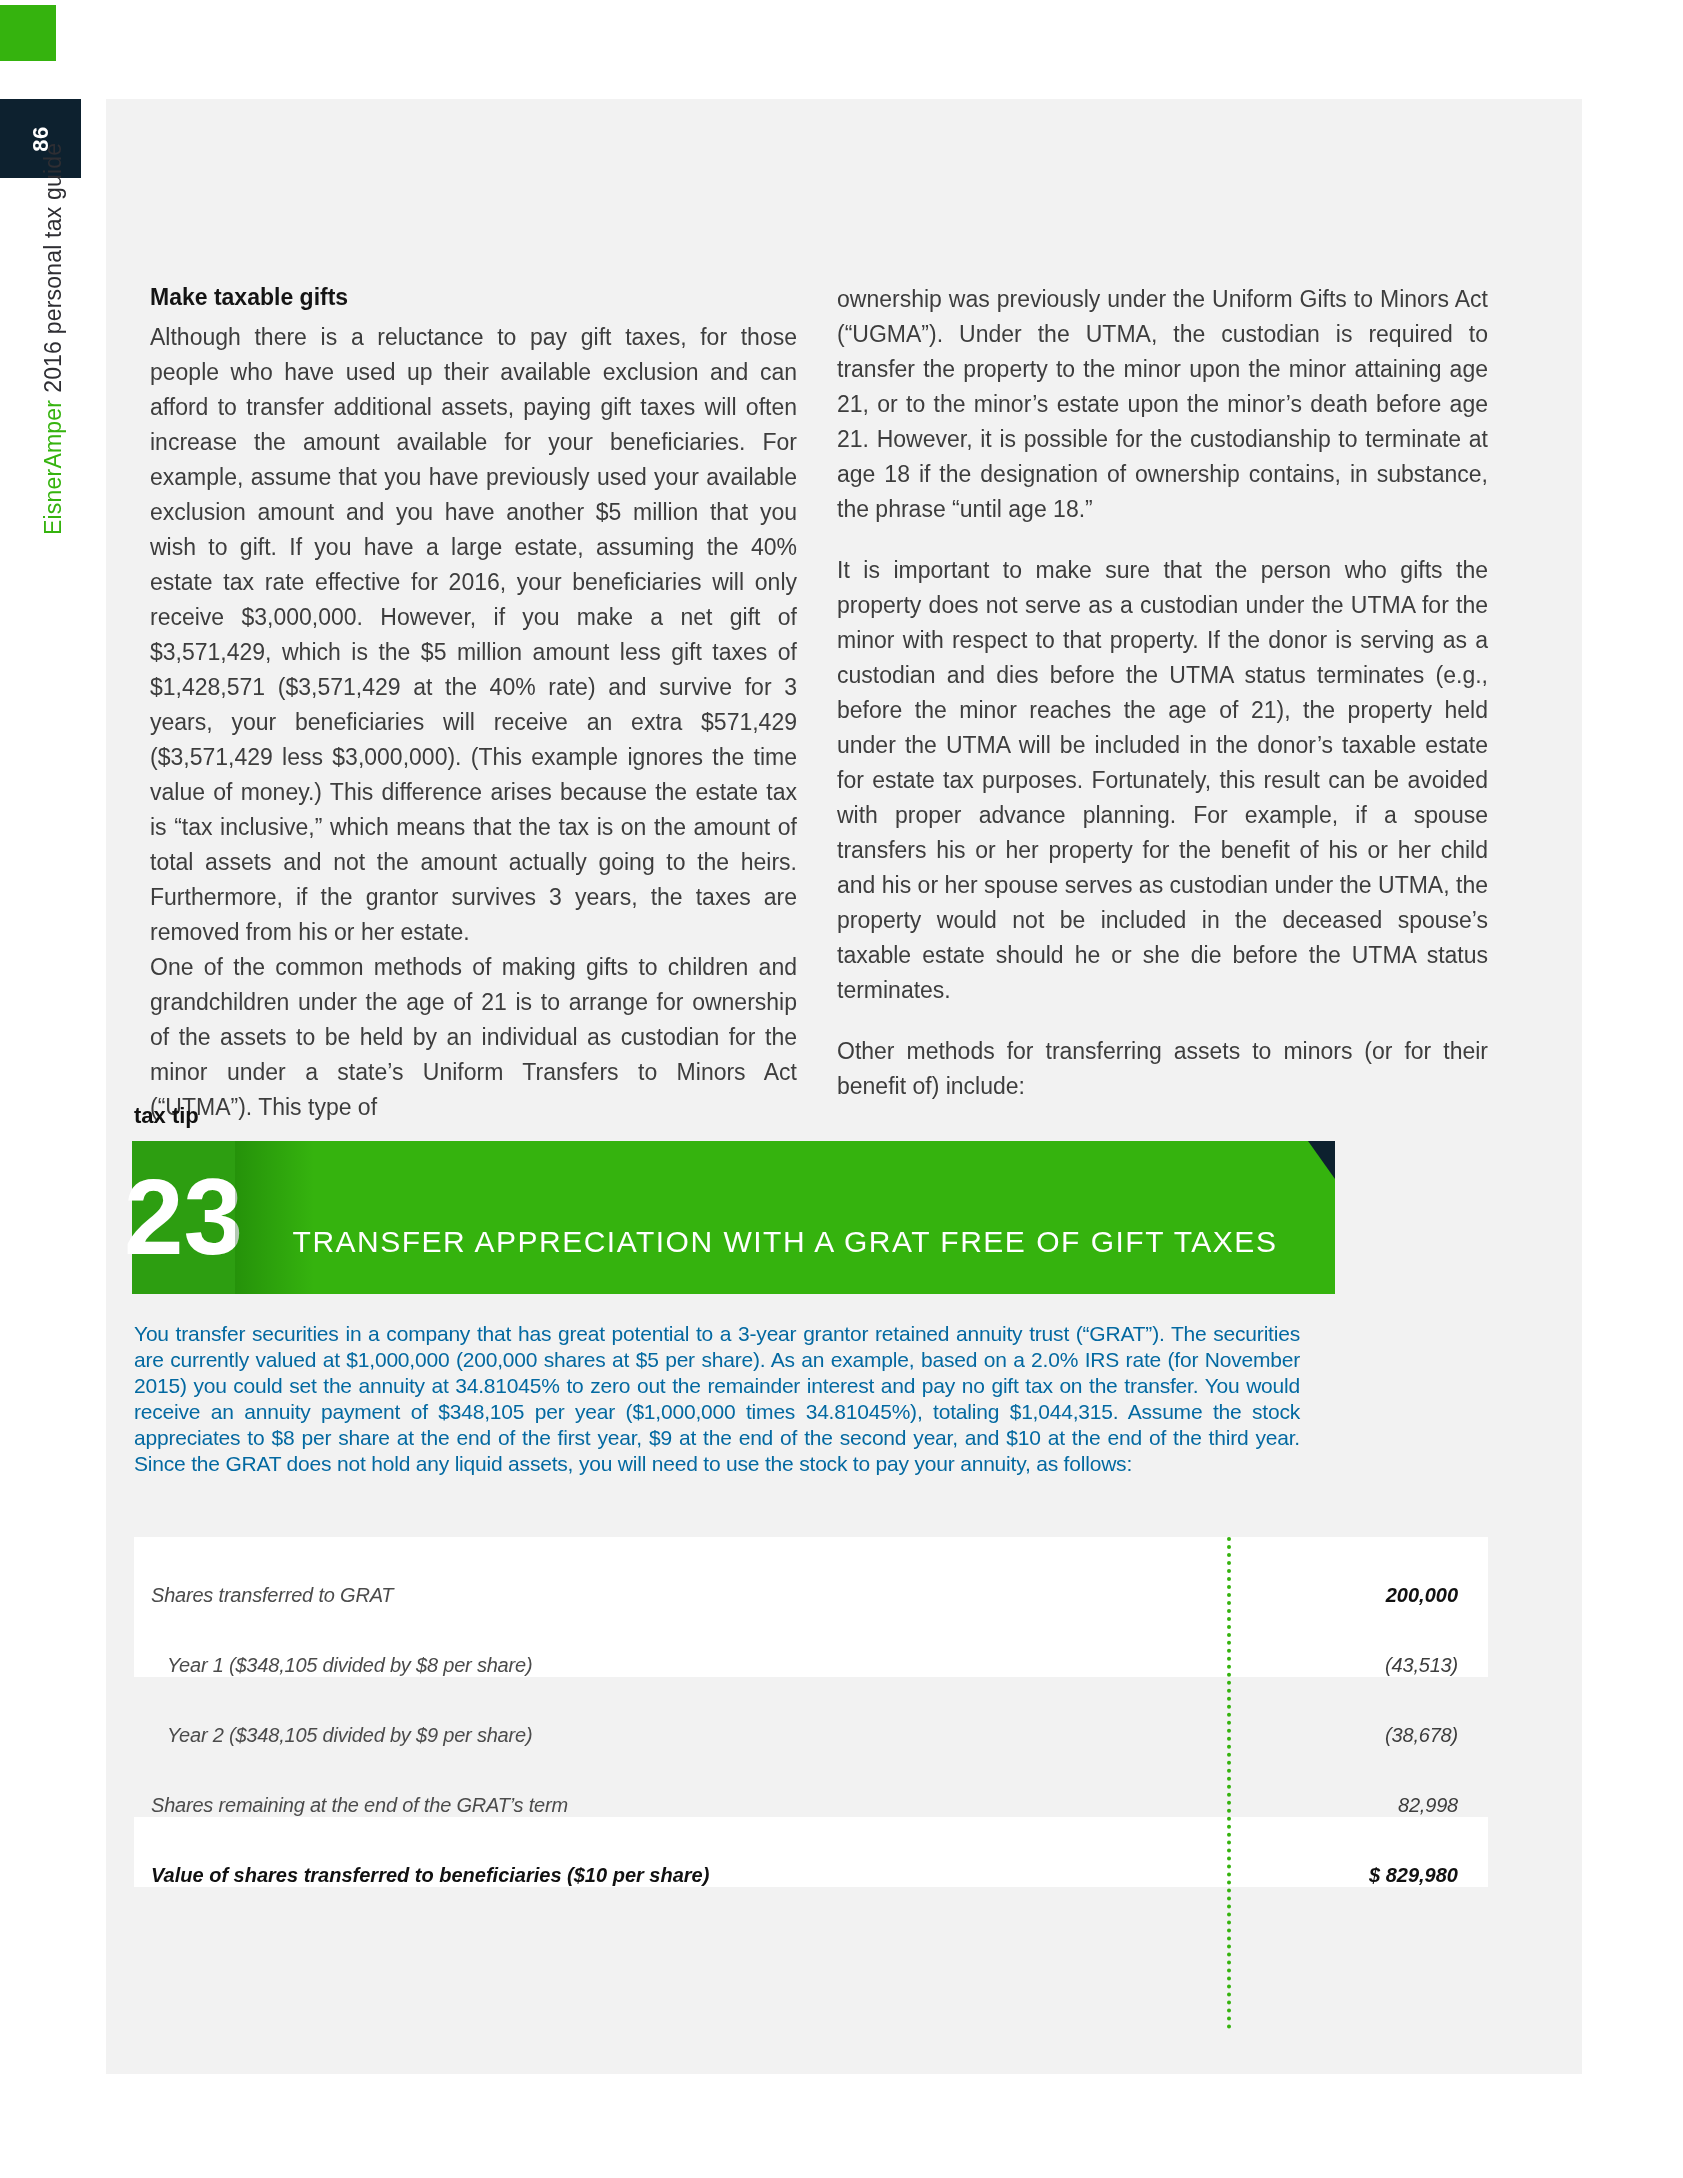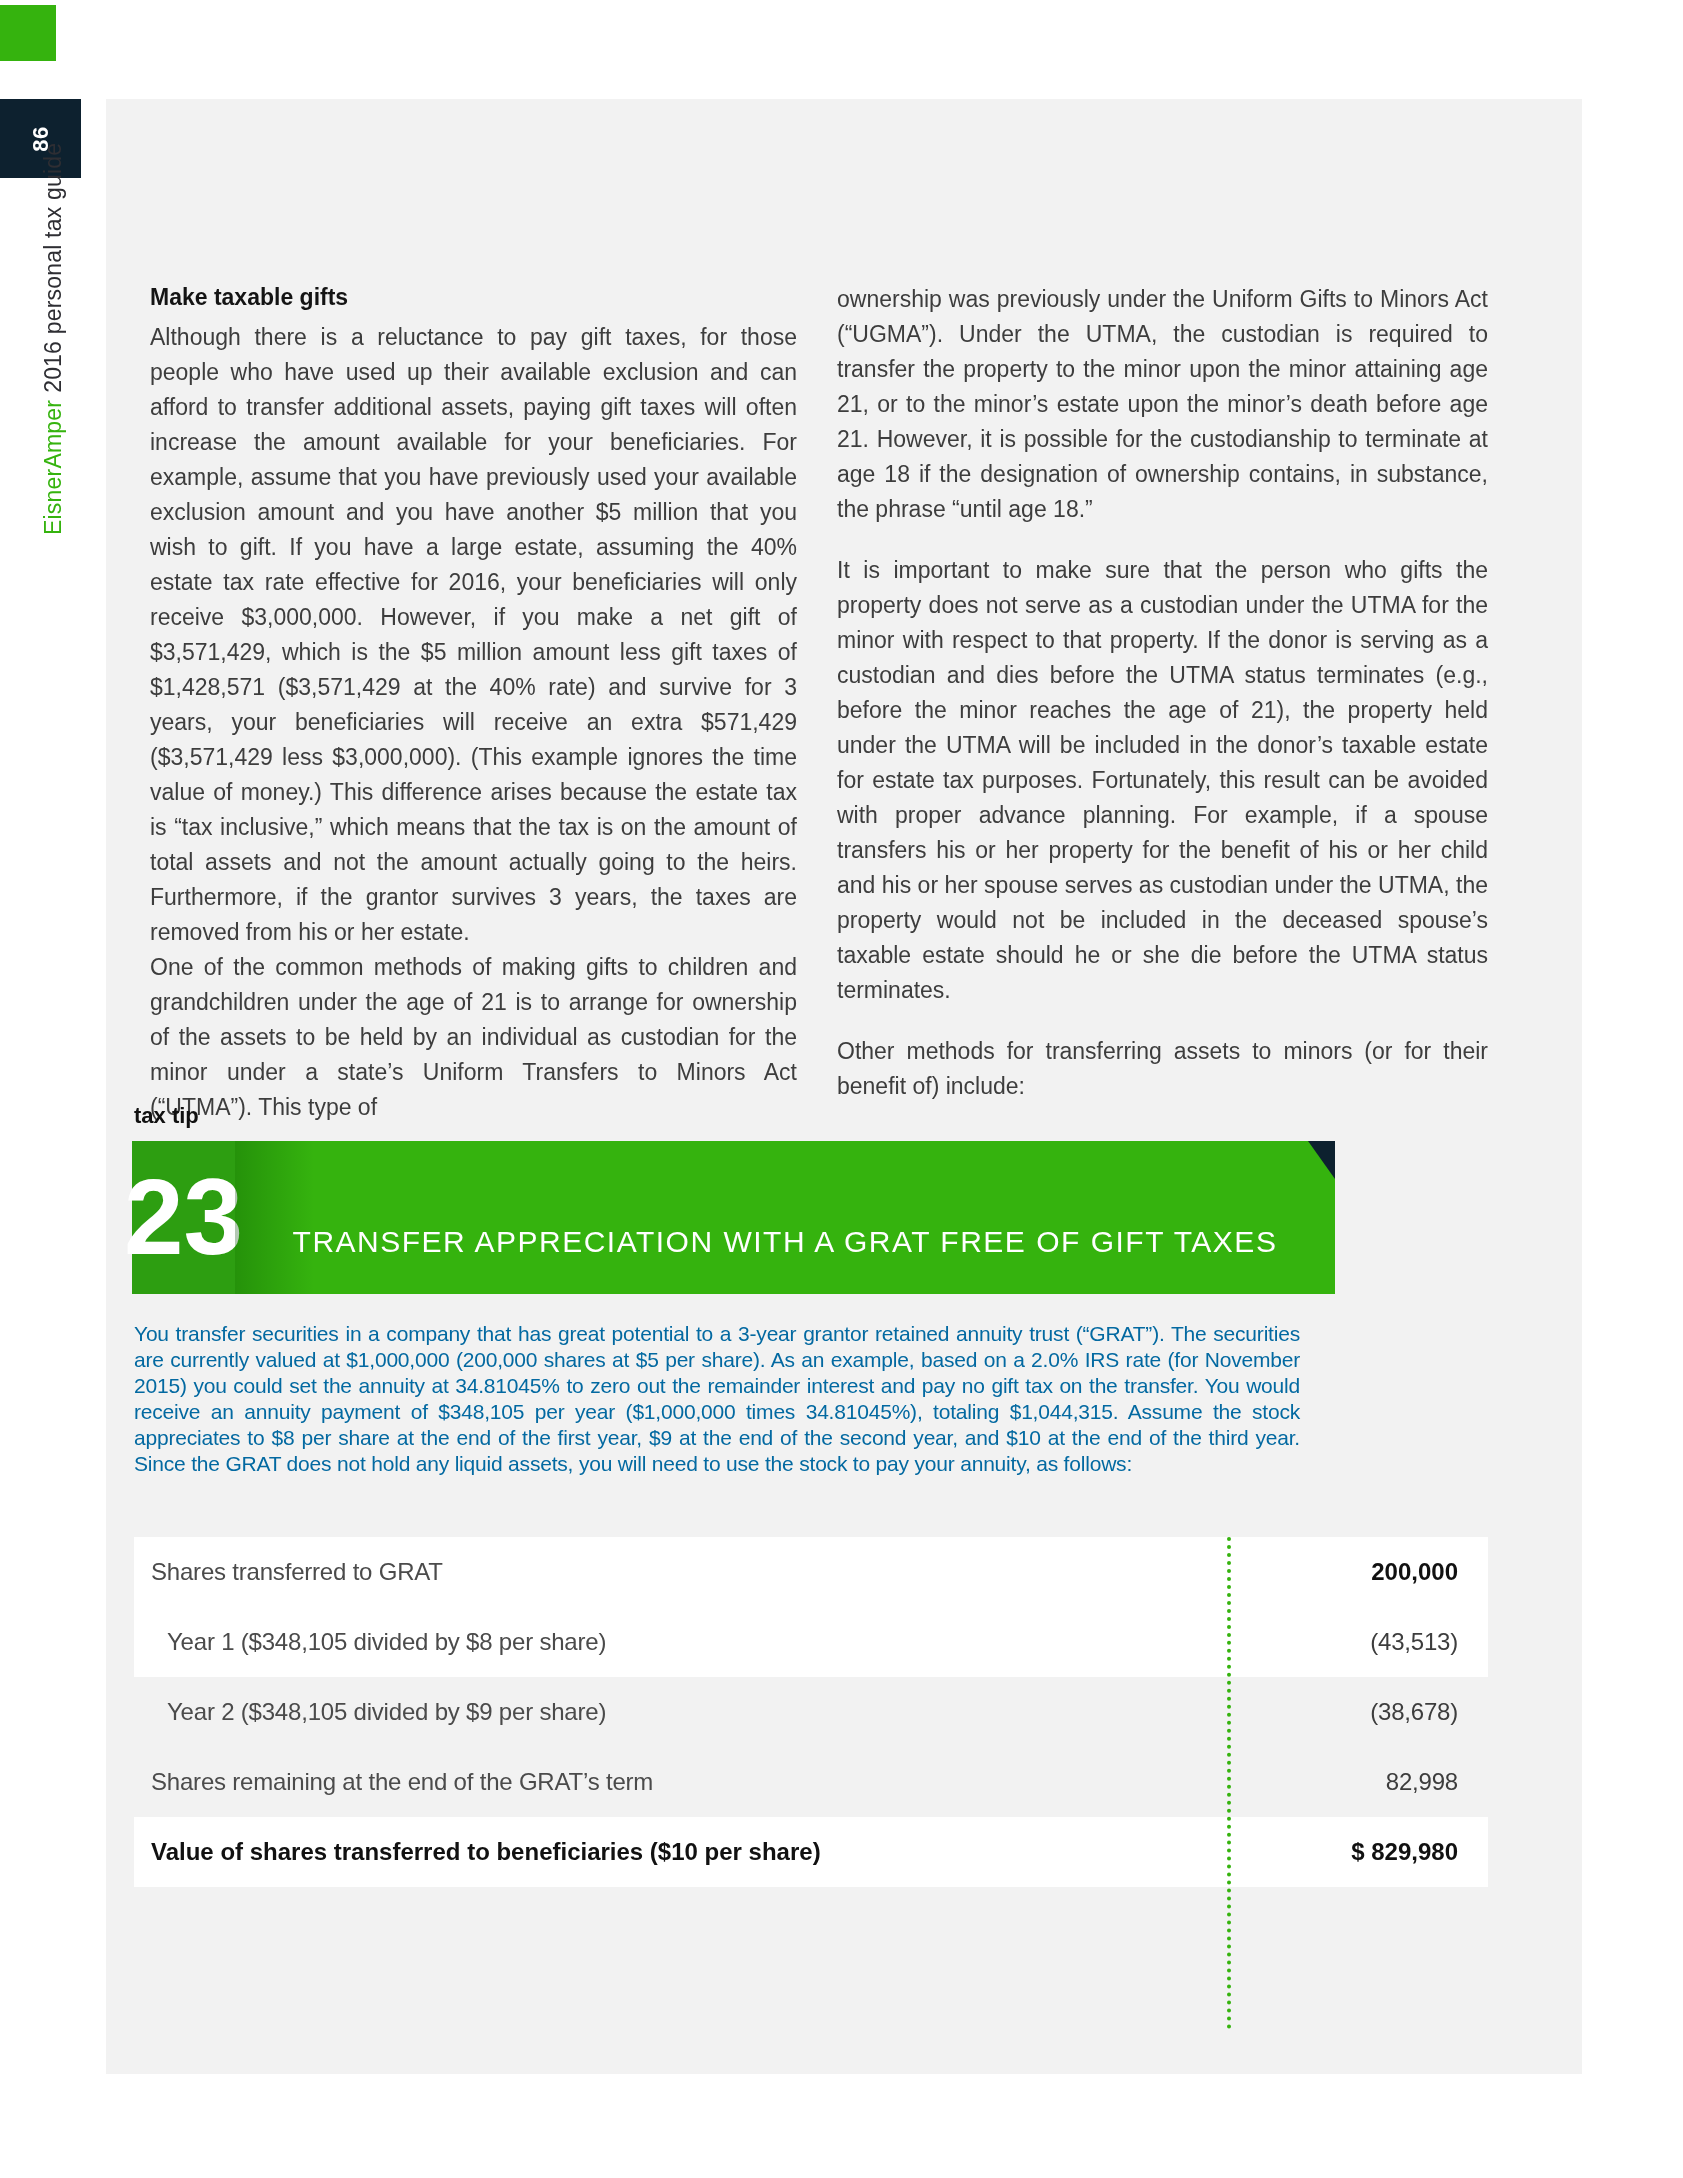--- a/index.html
+++ b/index.html
@@ -67,23 +67,23 @@
   }
   .tip-intro {
     left: 134px; top: 1321px; width: 1166px;
     font-size: 21px; line-height: 26px; text-align: justify;
     color: #0369a1; letter-spacing: -0.2px;
   }
 
   
   .grat-table { left: 134px; top: 1537px; width: 1354px; }
   .trow {
-    height: 70px; display: flex; align-items: center;
+    height: 70px; display: flex; align-items: flex-end;
     padding-left: 17px; padding-right: 30px;
-    font-size: 24px; color: #4b4b4b; letter-spacing: -0.2px;
+    font-size: 20px; color: #4b4b4b; letter-spacing: -0.2px; font-style: italic;
   }
   .trow.band { background: #ffffff; }
   .trow .tlabel { flex: 1; text-align: left; }
   .trow.indent .tlabel { padding-left: 16px; }
   .trow .tvalue { text-align: right; min-width: 218px; color: #3d3d3d; }
   .trow.bold .tlabel, .trow.bold .tvalue { font-weight: bold; color: #111111; letter-spacing: 0; }
   .trow.bold-value .tvalue { font-weight: bold; color: #111111; letter-spacing: 0; }
   .dotline {
     position: absolute; left: 1093px; top: 0; height: 492px; width: 0;
     border-left: 4px dotted var(--green);

